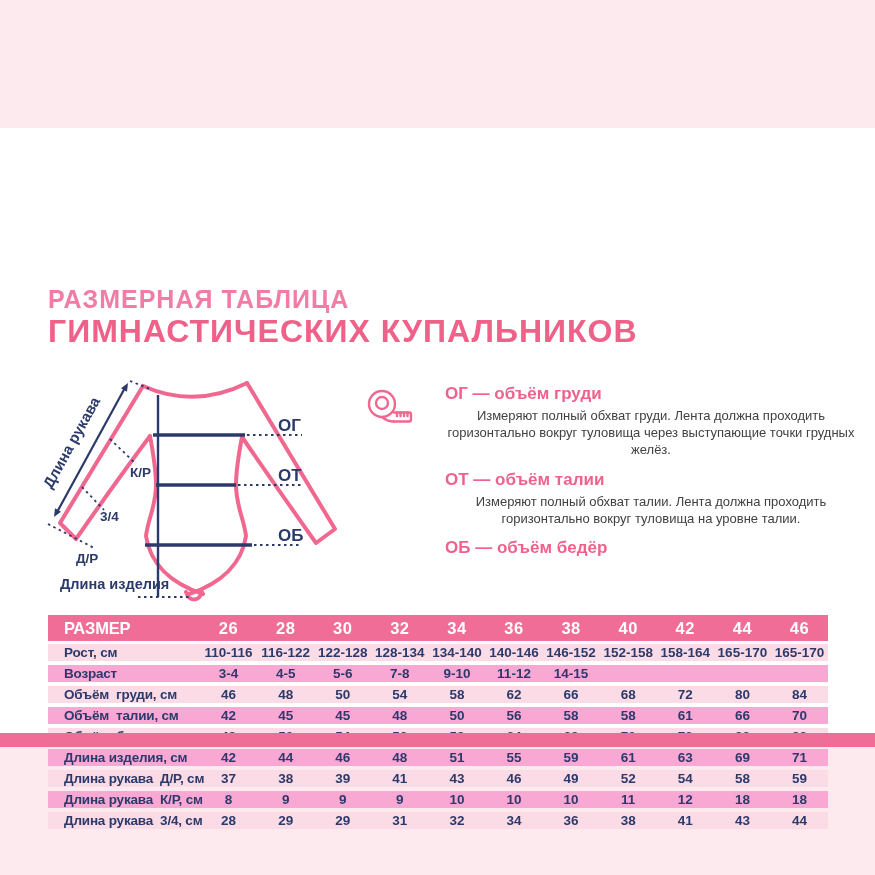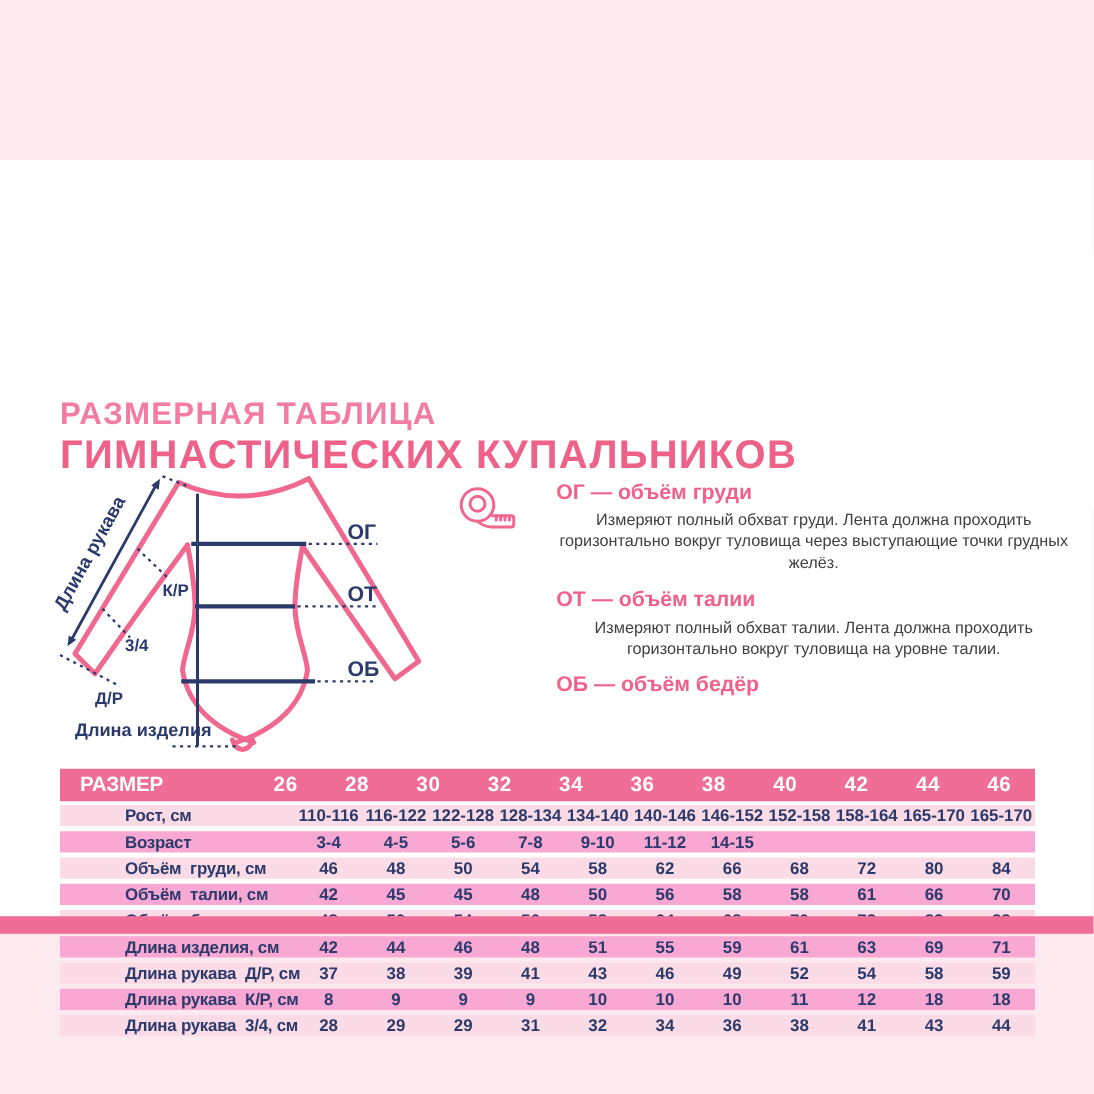--- a/index.html
+++ b/index.html
@@ -9,38 +9,38 @@
   .stripe{position:absolute;left:0;top:733px;width:875px;height:14px;background:#ef6d97;}
 
   
   .logo{position:absolute;left:678px;top:126px;width:148px;height:46px;background:#ef6d97;
         border-radius:2px;display:flex;align-items:center;justify-content:center;
         color:#ffffff;font-weight:bold;font-size:21px;letter-spacing:3px;}
   .logo sup{font-size:9px;letter-spacing:0;margin-left:1px;vertical-align:9px;}
 
   
   .title{position:absolute;left:48px;top:158px;line-height:1.05;}
-  .title .t1{color:#f27ca4;font-size:25px;font-weight:600;letter-spacing:1px;margin-top:32px;}
+  .title .t1{color:#f27ca4;font-size:25px;font-weight:600;letter-spacing:1px;}
   .title .t2{color:#ee6189;font-size:32px;font-weight:800;letter-spacing:1px;margin-top:3px;}
 
   
   .diagram{position:absolute;left:40px;top:245px;width:330px;height:236px;}
   .tape{position:absolute;left:366px;top:256px;width:48px;height:48px;}
 
   
   .defs{position:absolute;left:428px;top:256px;width:412px;margin-left:17px;}
   .def-term{color:#f0618c;font-size:17px;font-weight:bold;margin:0 0 4px 0;}
   .def-desc{color:#414141;font-size:13px;line-height:1.3;margin:0 0 11px 0;font-weight:500;text-align:center;}
 
   
   .table{position:absolute;left:48px;top:487px;width:780px;color:#2b3a6b;}
   .thead{display:flex;align-items:center;height:26px;background:#ef6d97;color:#ffffff;
          font-weight:bold;font-size:16.5px;margin-bottom:3px;}
   .trow{display:flex;align-items:center;height:17px;margin-bottom:4px;
-        font-weight:bold;font-size:13.5px;padding-left:36px;}
+        font-weight:bold;font-size:13.5px;}
   .trow.pink{background:#fbdbe5;}
   .trow.white{background:#f9a8d4;}
   .label-cell{width:152px;box-sizing:border-box;padding-left:16px;text-align:left;
               white-space:pre;letter-spacing:-0.2px;}
   .val-cell{flex:1;text-align:center;}
   .thead .val-cell{letter-spacing:.5px;}
 
   svg text{font-family:"Liberation Sans",sans-serif;}
 </style>
 </head>

